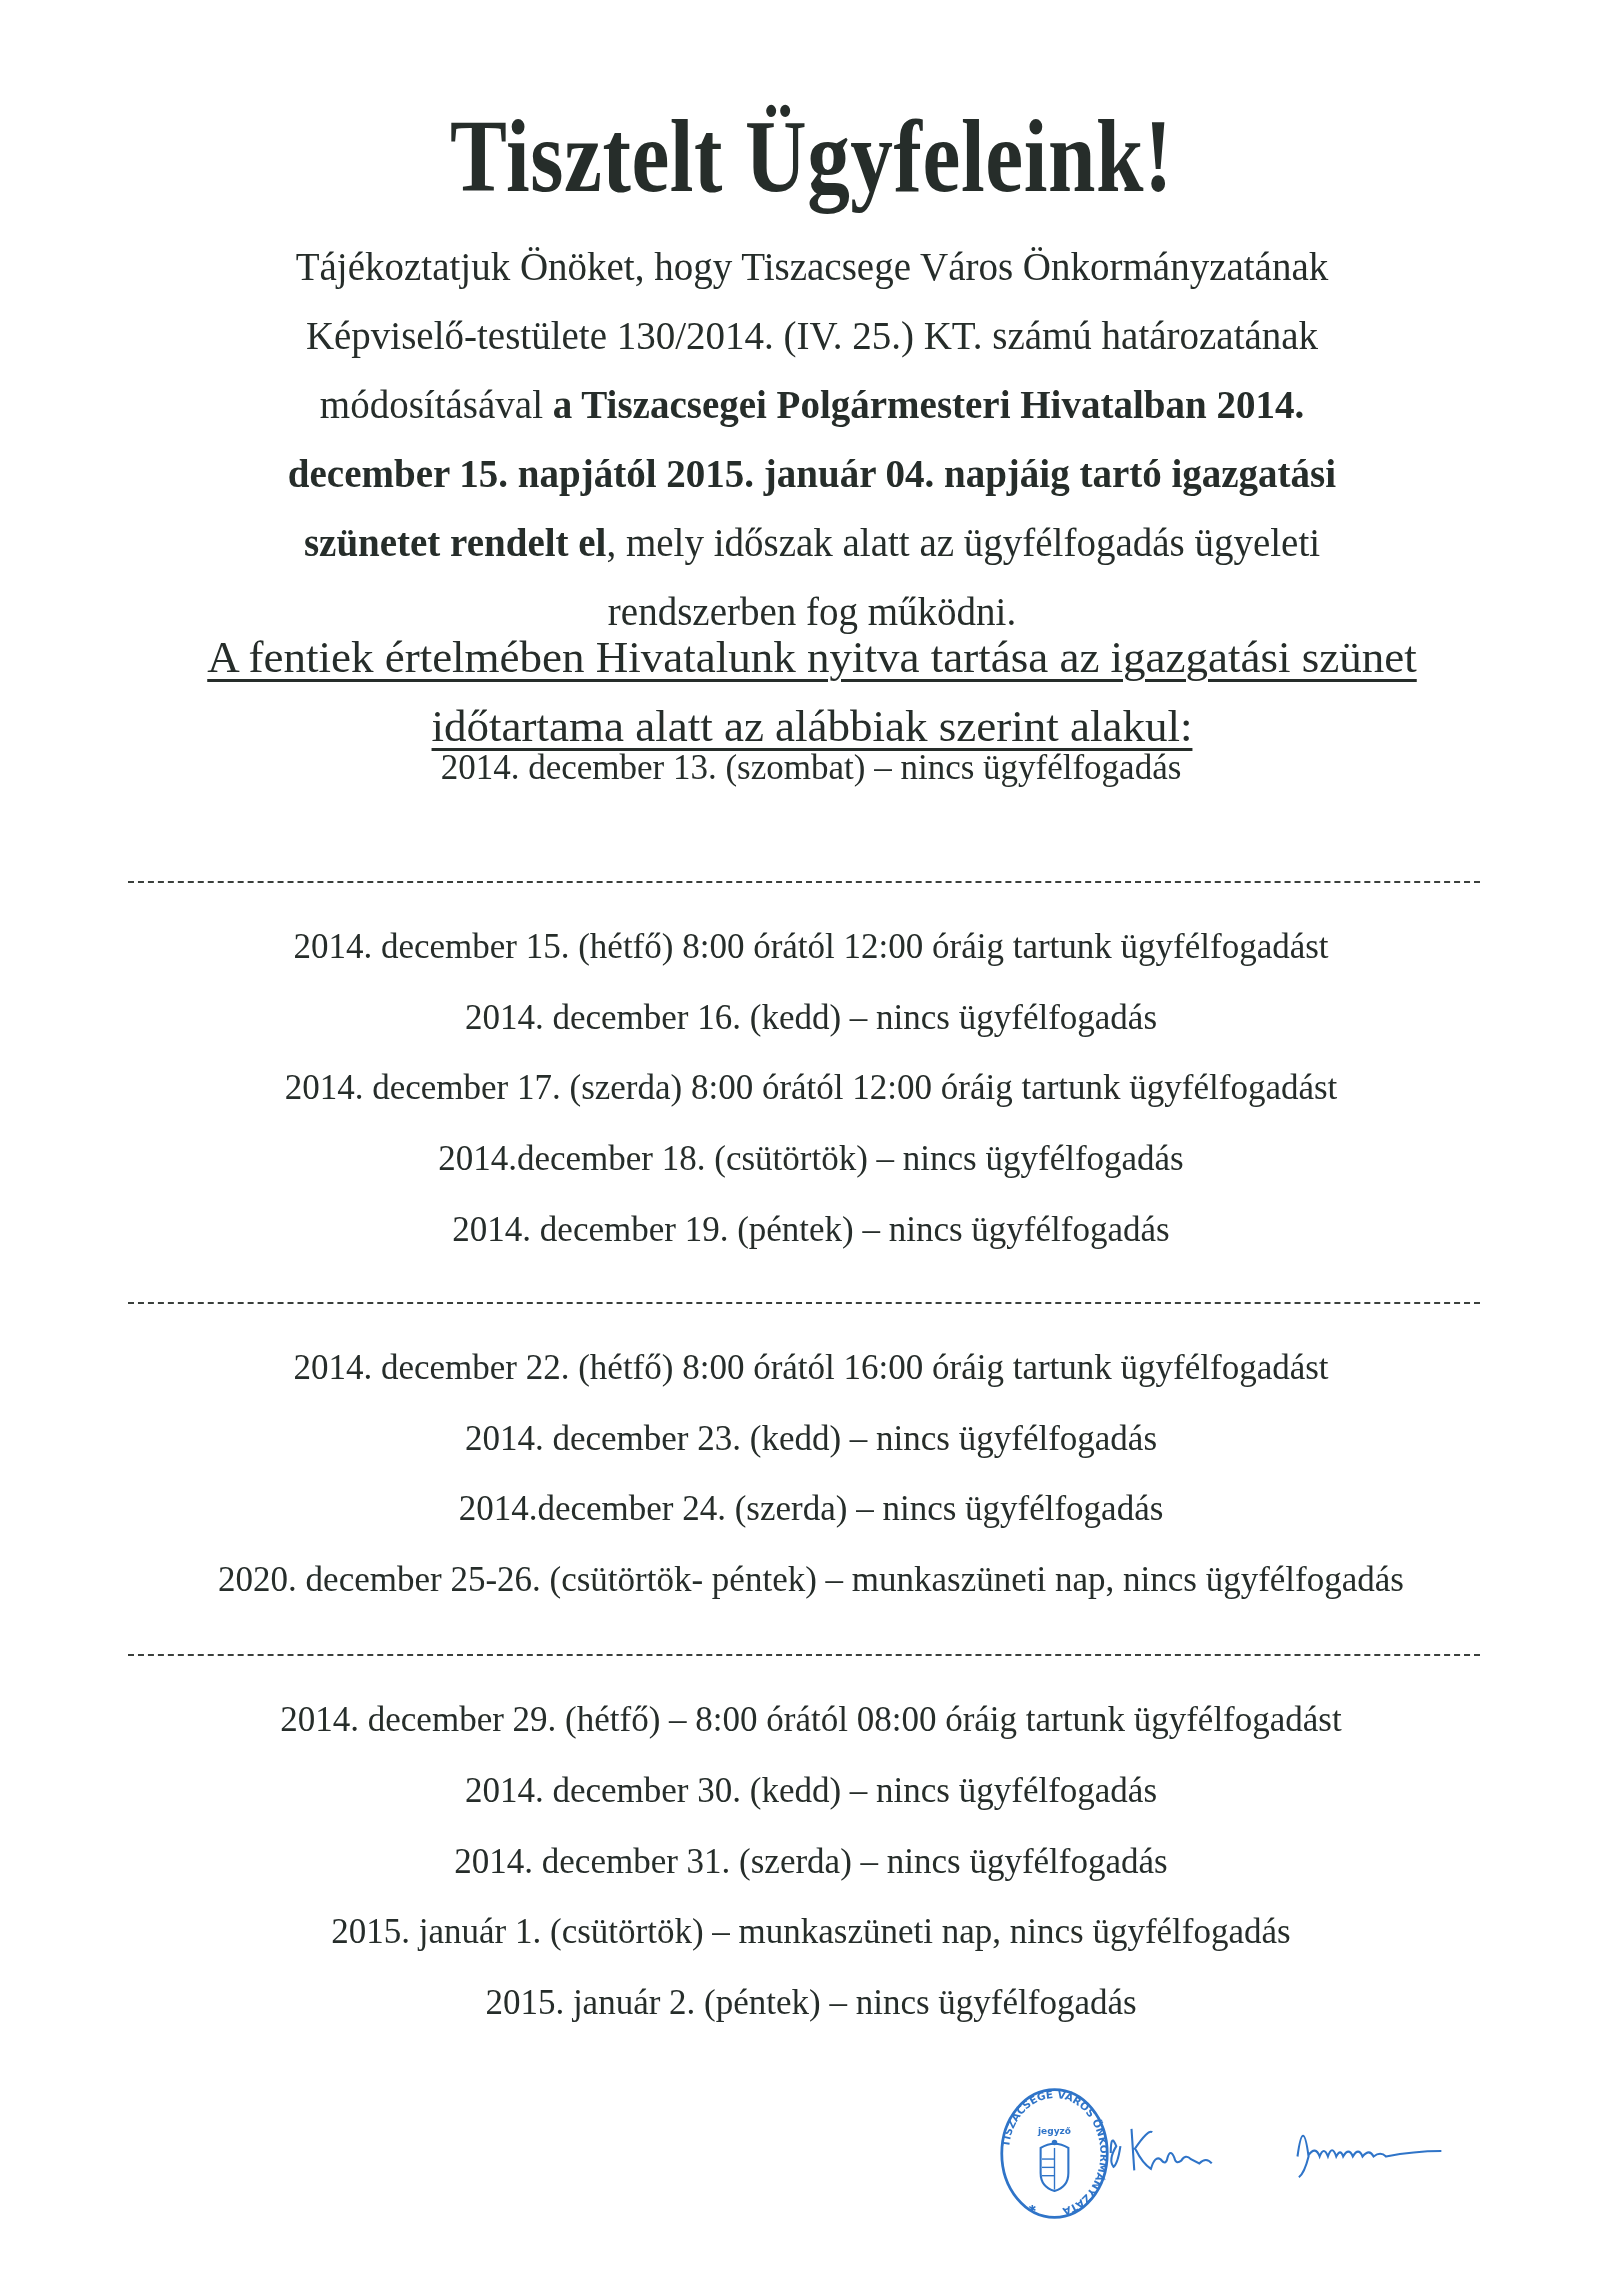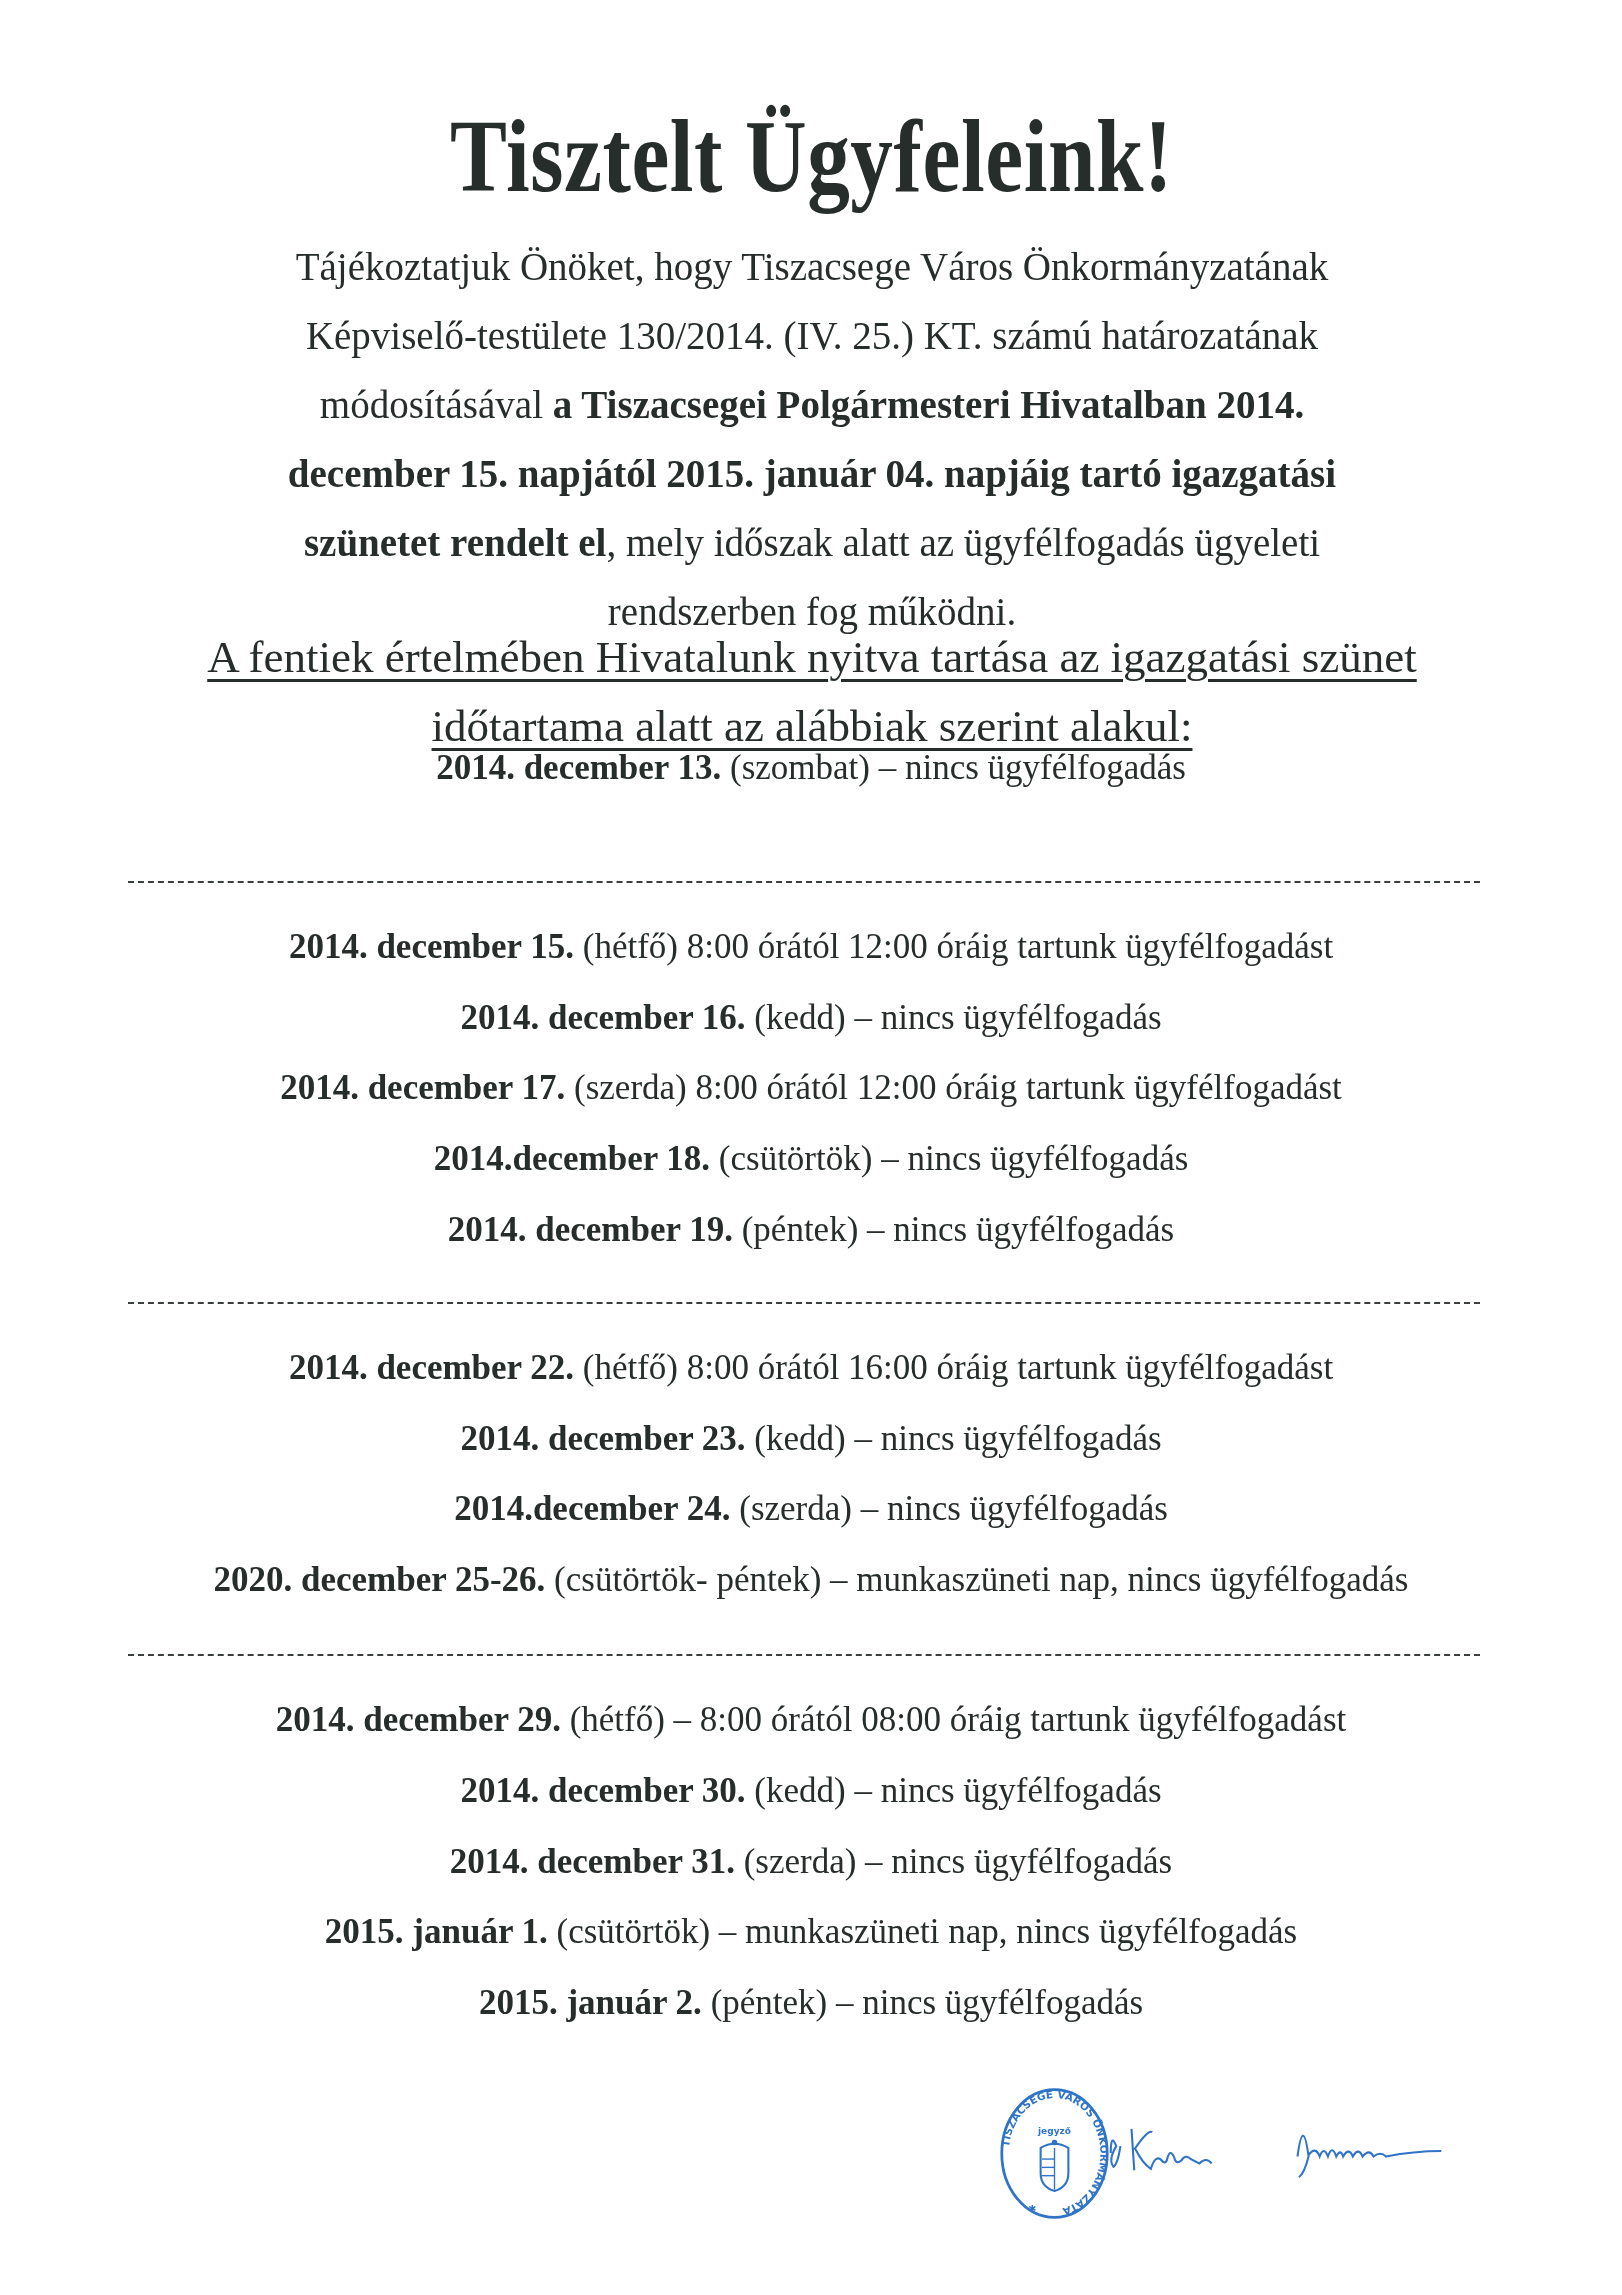--- a/index.html
+++ b/index.html
@@ -21,21 +21,21 @@
   .intro b { font-weight: bold; text-align: right; }
   .notice {
     position: absolute; top: 623px; left: 160px; width: 1304px; text-align: center;
     font-size: 45px; line-height: 69px; text-decoration: underline;
     text-decoration-thickness: 2.8px; text-underline-offset: 7px;
   }
   .sched-line {
     position: absolute; left: 69px; width: 1484px; text-align: center;
     font-size: 35px; line-height: 42px; white-space: nowrap;
   }
-  .sched-line b { font-weight: bold; }
+  .sched-line b { font-weight: normal; }
   .divider {
     position: absolute; left: 128px; width: 1352px; height: 0;
     border-top: 2.8px dashed #3a3f3c;
   }
   .stamp { position: absolute; left: 999px; top: 2084px; width: 111px; height: 139px; }
   .signature { position: absolute; left: 1103px; top: 2115px; width: 472px; height: 83px; }
 </style>
 </head>
 <body>
 

